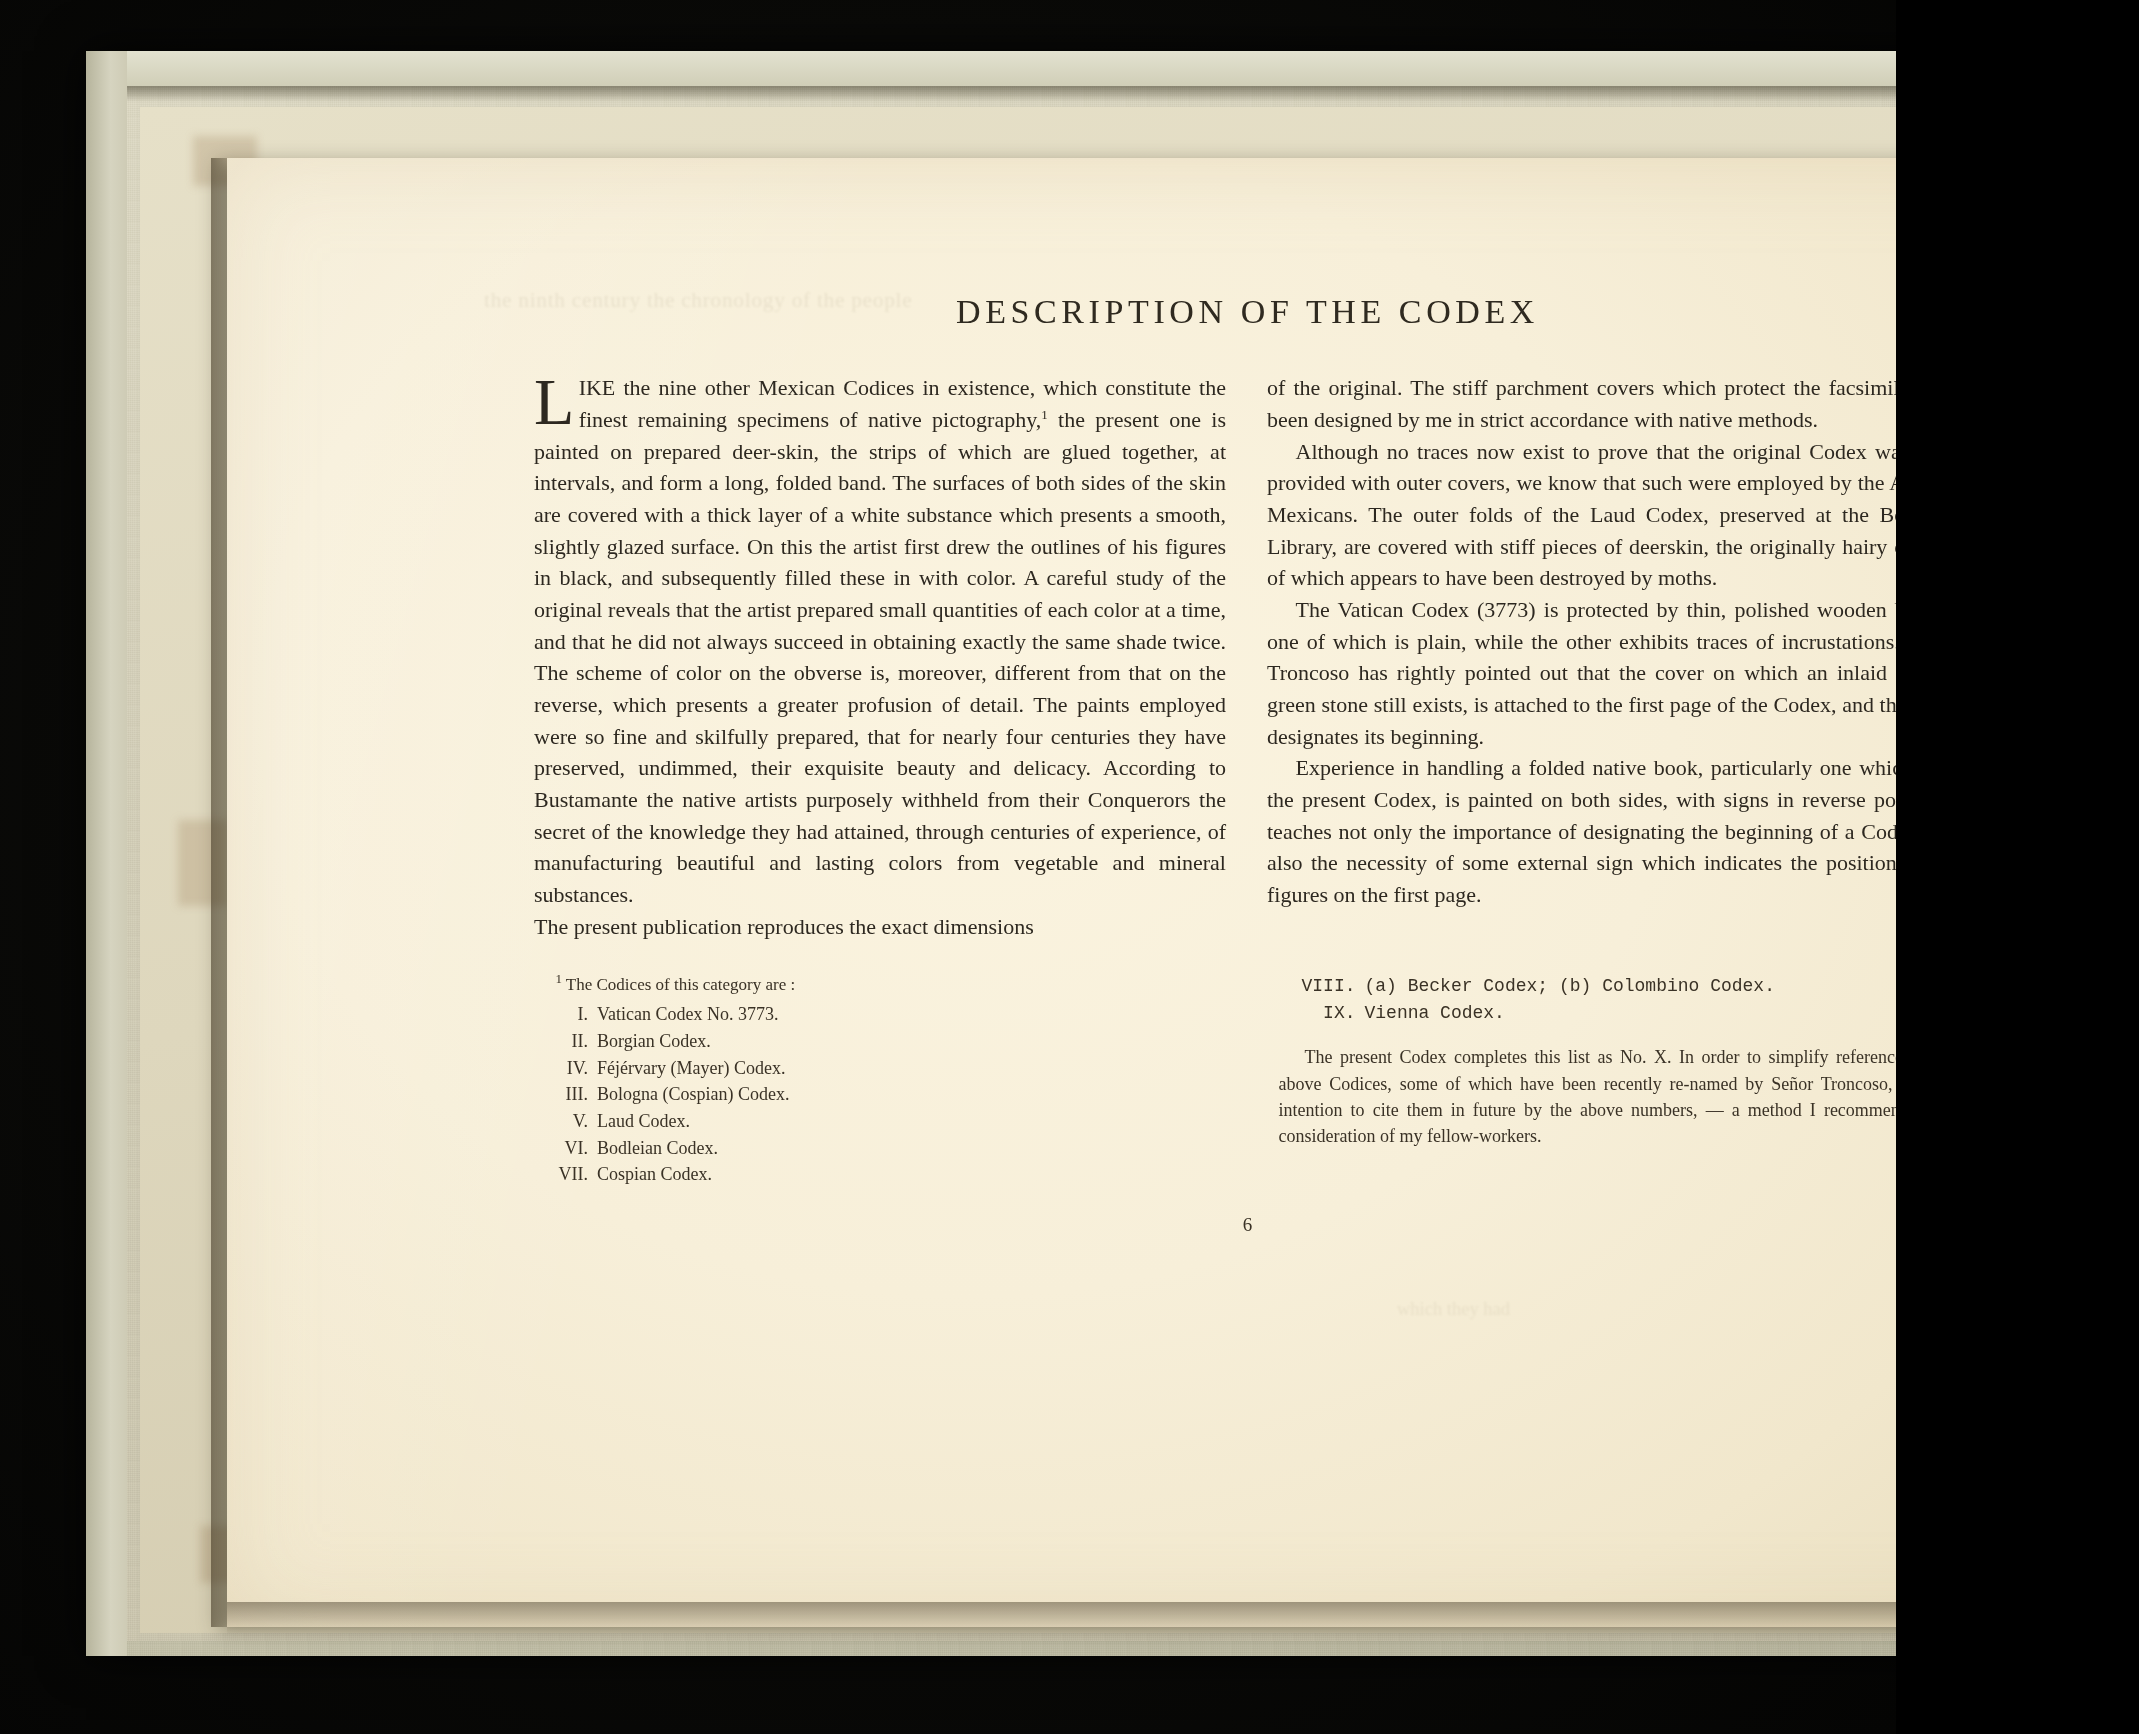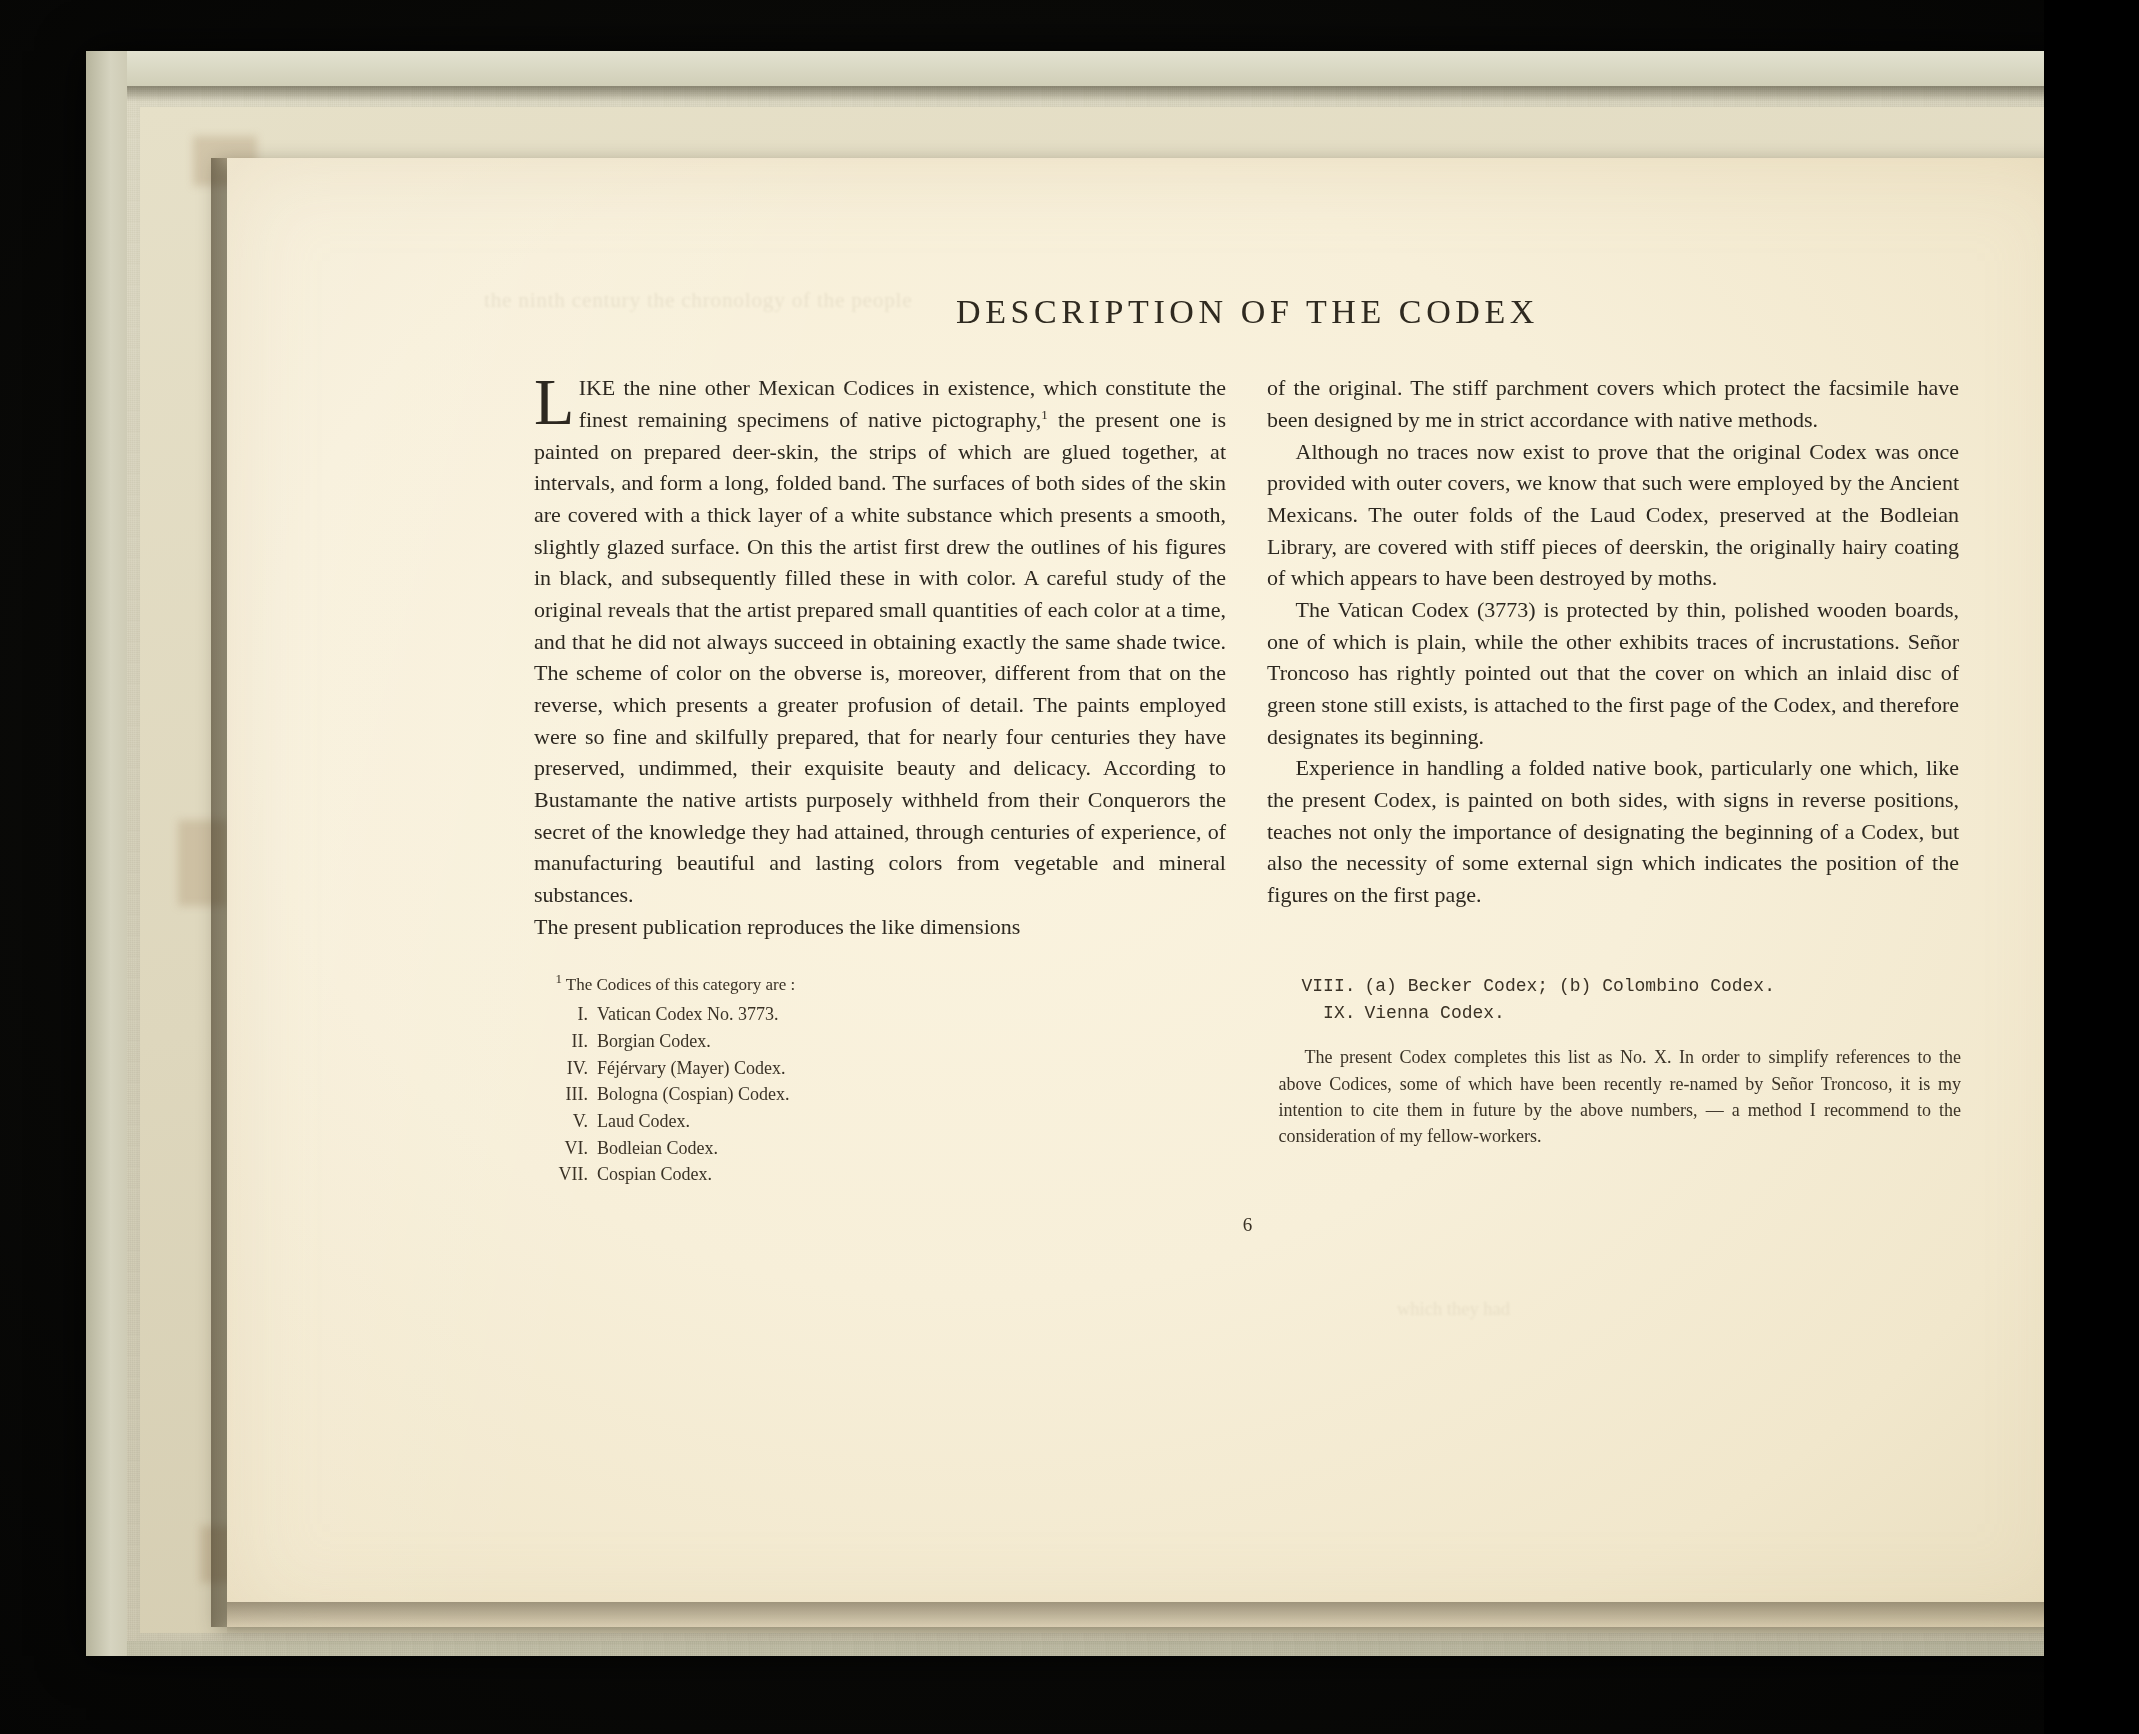--- a/index.html
+++ b/index.html
@@ -11,21 +11,21 @@
     width: 2140px;
     height: 1735px;
     overflow: hidden;
     font-family: "Liberation Serif", serif;
   }
 
   
   #photo {
     position: absolute;
     left: 0; top: 0;
-    width: 2044px;
+    width: 1896px;
     height: 1735px;
     background: #a16207;
     overflow: hidden;
   }
   .dark-felt {
     position: absolute;
     left: 0; top: 0; right: 0; bottom: 0;
     background:
       radial-gradient(ellipse at 48% 45%, #15140f 0%, #0a0a08 55%, #050504 100%);
   }
@@ -325,21 +325,21 @@
     <div class="ghost-text2">which they had</div>
 
     <div class="content">
 
       <h1 class="page-title">DESCRIPTION OF THE CODEX</h1>
 
       <div class="columns">
 
         <div class="col">
           <p class="dropcap-para"><span class="dropcap">L</span><span>IKE the nine other Mexican Codices in existence, which constitute the finest remaining specimens of native pictography,</span><sup class="fn">1</sup><span> the present one is painted on prepared deer-skin, the strips of which are glued together, at intervals, and form a long, folded band.   The surfaces of both sides of the skin are covered with a thick layer of a white substance which presents a smooth, slightly glazed surface.   On this the artist first drew the outlines of his figures in black, and subsequently filled these in with color. A careful study of the original reveals that the artist prepared small quantities of each color at a time, and that he did not always succeed in obtaining exactly the same shade twice.   The scheme of color on the obverse is, moreover, different from that on the reverse, which presents a greater profusion of detail.   The paints employed were so fine and skilfully prepared, that for nearly four centuries they have preserved, undimmed, their exquisite beauty and delicacy.  According to Bustamante the native artists purposely withheld from their Conquerors the secret of the knowledge they had attained, through centuries of experience, of manufacturing beautiful and lasting colors from vegetable and mineral substances.</span></p>
-          <p>The present publication reproduces the like dimensions</p>
+          <p>The present publication reproduces the exact dimensions</p>
         </div>
 
         <div class="col">
           <p>of the original.   The stiff parchment covers which protect the facsimile have been designed by me in strict accordance with native methods.</p>
           <p class="indent">Although no traces now exist to prove that the original Codex was once provided with outer covers, we know that such were employed by the Ancient Mexicans.   The outer folds of the Laud Codex, preserved at the Bodleian Library, are covered with stiff pieces of deerskin, the originally hairy coating of which appears to have been destroyed by moths.</p>
           <p class="indent">The Vatican Codex (3773) is protected by thin, polished wooden boards, one of which is plain, while the other exhibits traces of incrustations.  Señor Troncoso has rightly pointed out that the cover on which an inlaid disc of green stone still exists, is attached to the first page of the Codex, and therefore designates its beginning.</p>
           <p class="indent">Experience in handling a folded native book, particularly one which, like the present Codex, is painted on both sides, with signs in reverse positions, teaches not only the importance of designating the beginning of a Codex, but also the necessity of some external sign which indicates the position of the figures on the first page.</p>
         </div>
       </div>
 

